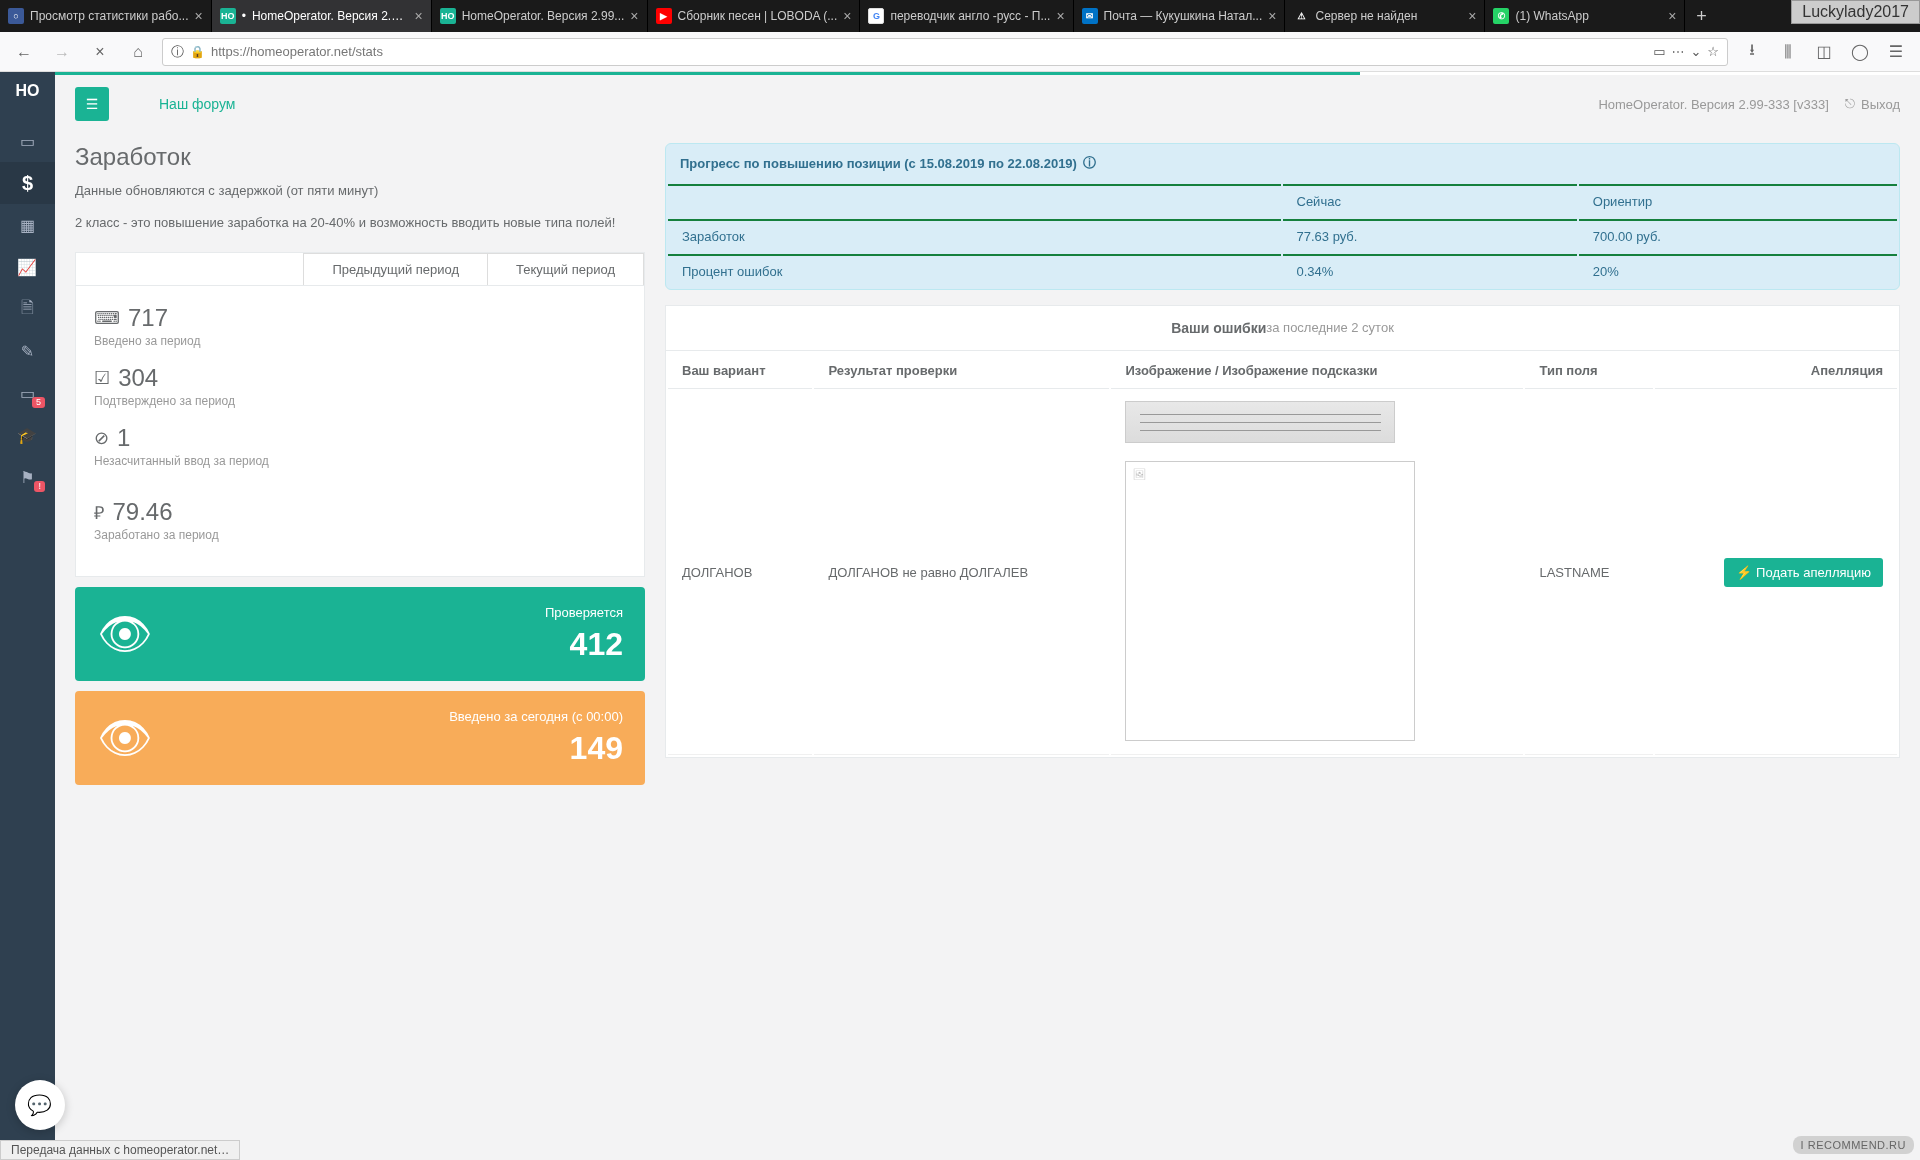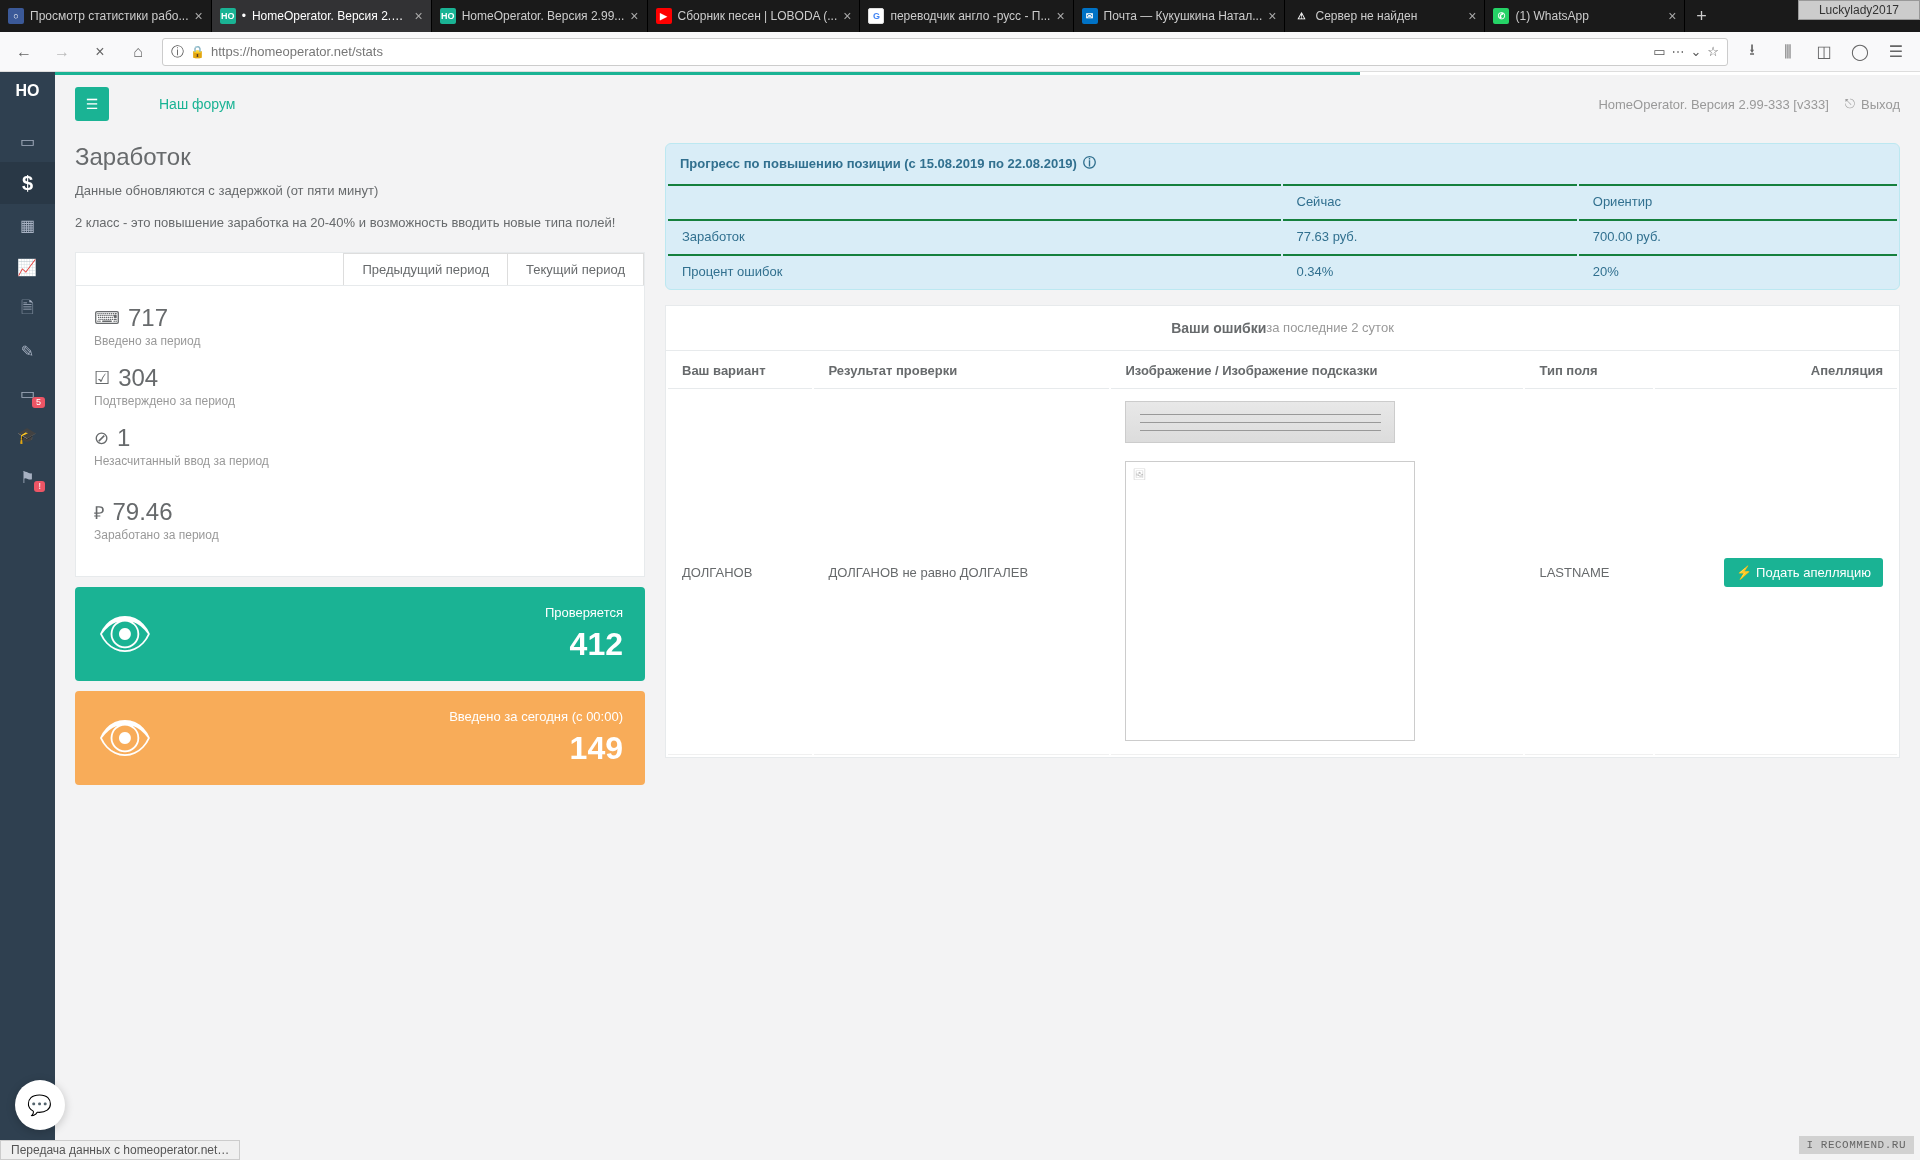--- a/index.html
+++ b/index.html
@@ -6,21 +6,21 @@
 body { background: #f5f5f5; overflow: hidden; width: 1920px; height: 1160px; position: relative; }
 
 
 .browser-tabs { background: #1a1a1a; height: 32px; display: flex; align-items: stretch; position: relative; }
 .tab { display: flex; align-items: center; padding: 0 8px; color: #ccc; font-size: 12px; border-right: 1px solid #000; max-width: 220px; min-width: 200px; gap: 6px; cursor: pointer; }
 .tab.active { background: #323234; color: #fff; }
 .tab .favicon { width: 16px; height: 16px; display: flex; align-items: center; justify-content: center; font-size: 9px; font-weight: bold; border-radius: 2px; flex-shrink: 0; }
 .tab .title { flex: 1; white-space: nowrap; overflow: hidden; text-overflow: ellipsis; }
 .tab .close { color: #aaa; font-size: 14px; flex-shrink: 0; }
 .tab-add { width: 32px; display: flex; align-items: center; justify-content: center; color: #ccc; font-size: 18px; cursor: pointer; }
-.user-badge { position: absolute; right: 0; top: 0; background: #ccc; color: #333; padding: 2px 20px; font-size: 12px; border: 1px solid #999; }
+.user-badge { position: absolute; right: 0; top: 0; background: #ccc; color: #333; padding: 2px 10px; font-size: 16px; border: 1px solid #999; }
 
 .browser-toolbar { background: #f9f9fa; height: 40px; display: flex; align-items: center; padding: 0 10px; gap: 10px; border-bottom: 1px solid #ddd; }
 .nav-btn { width: 28px; height: 28px; display: flex; align-items: center; justify-content: center; color: #666; font-size: 16px; cursor: pointer; }
 .nav-btn.disabled { color: #bbb; }
 .url-bar { flex: 1; height: 28px; border: 1px solid #ccc; border-radius: 3px; display: flex; align-items: center; padding: 0 8px; gap: 6px; background: #fff; font-size: 13px; color: #555; }
 .url-bar .lock { color: #12bc00; font-size: 12px; }
 .url-bar input { flex: 1; border: none; outline: none; font-size: 13px; color: #777; }
 .toolbar-right { display: flex; gap: 8px; align-items: center; }
 .tool-icon { width: 28px; height: 28px; display: flex; align-items: center; justify-content: center; color: #666; cursor: pointer; }
 
@@ -50,21 +50,21 @@
 .desc { color: #676a6c; font-size: 13px; margin-bottom: 12px; line-height: 1.5; }
 
 .progress-box { background: #d9edf7; border: 1px solid #bce8f1; border-radius: 6px; padding: 0; color: #31708f; font-size: 13px; margin-bottom: 15px; }
 .progress-title { padding: 10px 14px; font-weight: bold; display: flex; align-items: center; gap: 6px; }
 .progress-table { width: 100%; }
 .progress-table th, .progress-table td { text-align: left; padding: 8px 14px; border-top: 2px solid #15803d; font-weight: normal; font-size: 13px; }
 .progress-table th { color: #31708f; }
 
 .stats-panel { background: #fff; border: 1px solid #e7eaec; margin-top: 20px; }
 .period-tabs { display: flex; justify-content: flex-end; border-bottom: 1px solid #e7eaec; }
-.period-tab { padding: 8px 18px; font-size: 13px; color: #676a6c; border: 1px solid #ddd; border-bottom: none; cursor: pointer; background: #fff; }
+.period-tab { padding: 8px 28px; font-size: 13px; color: #676a6c; border: 1px solid #ddd; border-bottom: none; cursor: pointer; background: #fff; }
 .period-tab:first-child { border-right: none; }
 .stats-body { padding: 18px; }
 .stat-item { margin-bottom: 16px; }
 .stat-val { font-size: 24px; color: #676a6c; display: flex; align-items: center; gap: 8px; }
 .stat-val .sicon { font-size: 18px; }
 .stat-label { font-size: 12px; color: #999; margin-top: 2px; }
 
 .big-card { border-radius: 4px; color: #fff; padding: 18px 22px; display: flex; align-items: center; margin-top: 10px; }
 .big-card .eye { font-size: 44px; flex: 1; }
 .big-card .right { text-align: right; }
@@ -82,21 +82,21 @@
 .img-strip { width: 270px; height: 42px; background: linear-gradient(#e8e8e8, #dcdcdc); border: 1px solid #ccc; display: inline-block; position: relative; }
 .img-strip::after { content: ""; position: absolute; top: 50%; left: 5%; right: 5%; height: 1px; background: #999; box-shadow: 0 -8px 0 #999, 0 8px 0 #999; }
 .img-big { width: 290px; height: 280px; border: 1px solid #ccc; background: #fff; display: inline-block; position: relative; }
 .img-big::before { content: "🖼"; position: absolute; top: 6px; left: 6px; font-size: 11px; color: #bbb; }
 .img-big2 { width: 290px; height: 140px; border: 1px solid #ccc; background: #fff; display: inline-block; position: relative; }
 .img-big2::before { content: "🖼"; position: absolute; top: 6px; left: 6px; font-size: 11px; color: #bbb; }
 .appeal-btn { background: #1ab394; color: #fff; border: none; padding: 7px 12px; border-radius: 3px; font-size: 13px; cursor: pointer; display: inline-flex; align-items: center; gap: 4px; }
 
 .chat-bubble { position: absolute; bottom: 30px; left: 15px; width: 50px; height: 50px; background: #fff; border-radius: 50%; box-shadow: 0 2px 10px rgba(0,0,0,0.2); display: flex; align-items: center; justify-content: center; font-size: 20px; cursor: pointer; }
 .status-bar { position: absolute; bottom: 0; left: 0; background: #f0f0f0; border: 1px solid #ccc; padding: 2px 10px; font-size: 12px; color: #555; }
-.watermark { position: absolute; bottom: 6px; right: 6px; background: rgba(200,200,200,0.8); color: #666; font-size: 11px; padding: 3px 8px; border-radius: 0; letter-spacing: 0.5px; font-family: Liberation Mono, monospace; }
+.watermark { position: absolute; bottom: 6px; right: 6px; background: rgba(200,200,200,0.8); color: #666; font-size: 11px; padding: 3px 8px; border-radius: 8px; letter-spacing: 0.5px; }
 </style>
 </head>
 <body>
 
 <div class="browser-tabs">
   <div class="tab">
     <span class="favicon" style="background:#3b5998;color:#fff">○</span>
     <span class="title">Просмотр статистики рабо...</span>
     <span class="close">×</span>
   </div>

